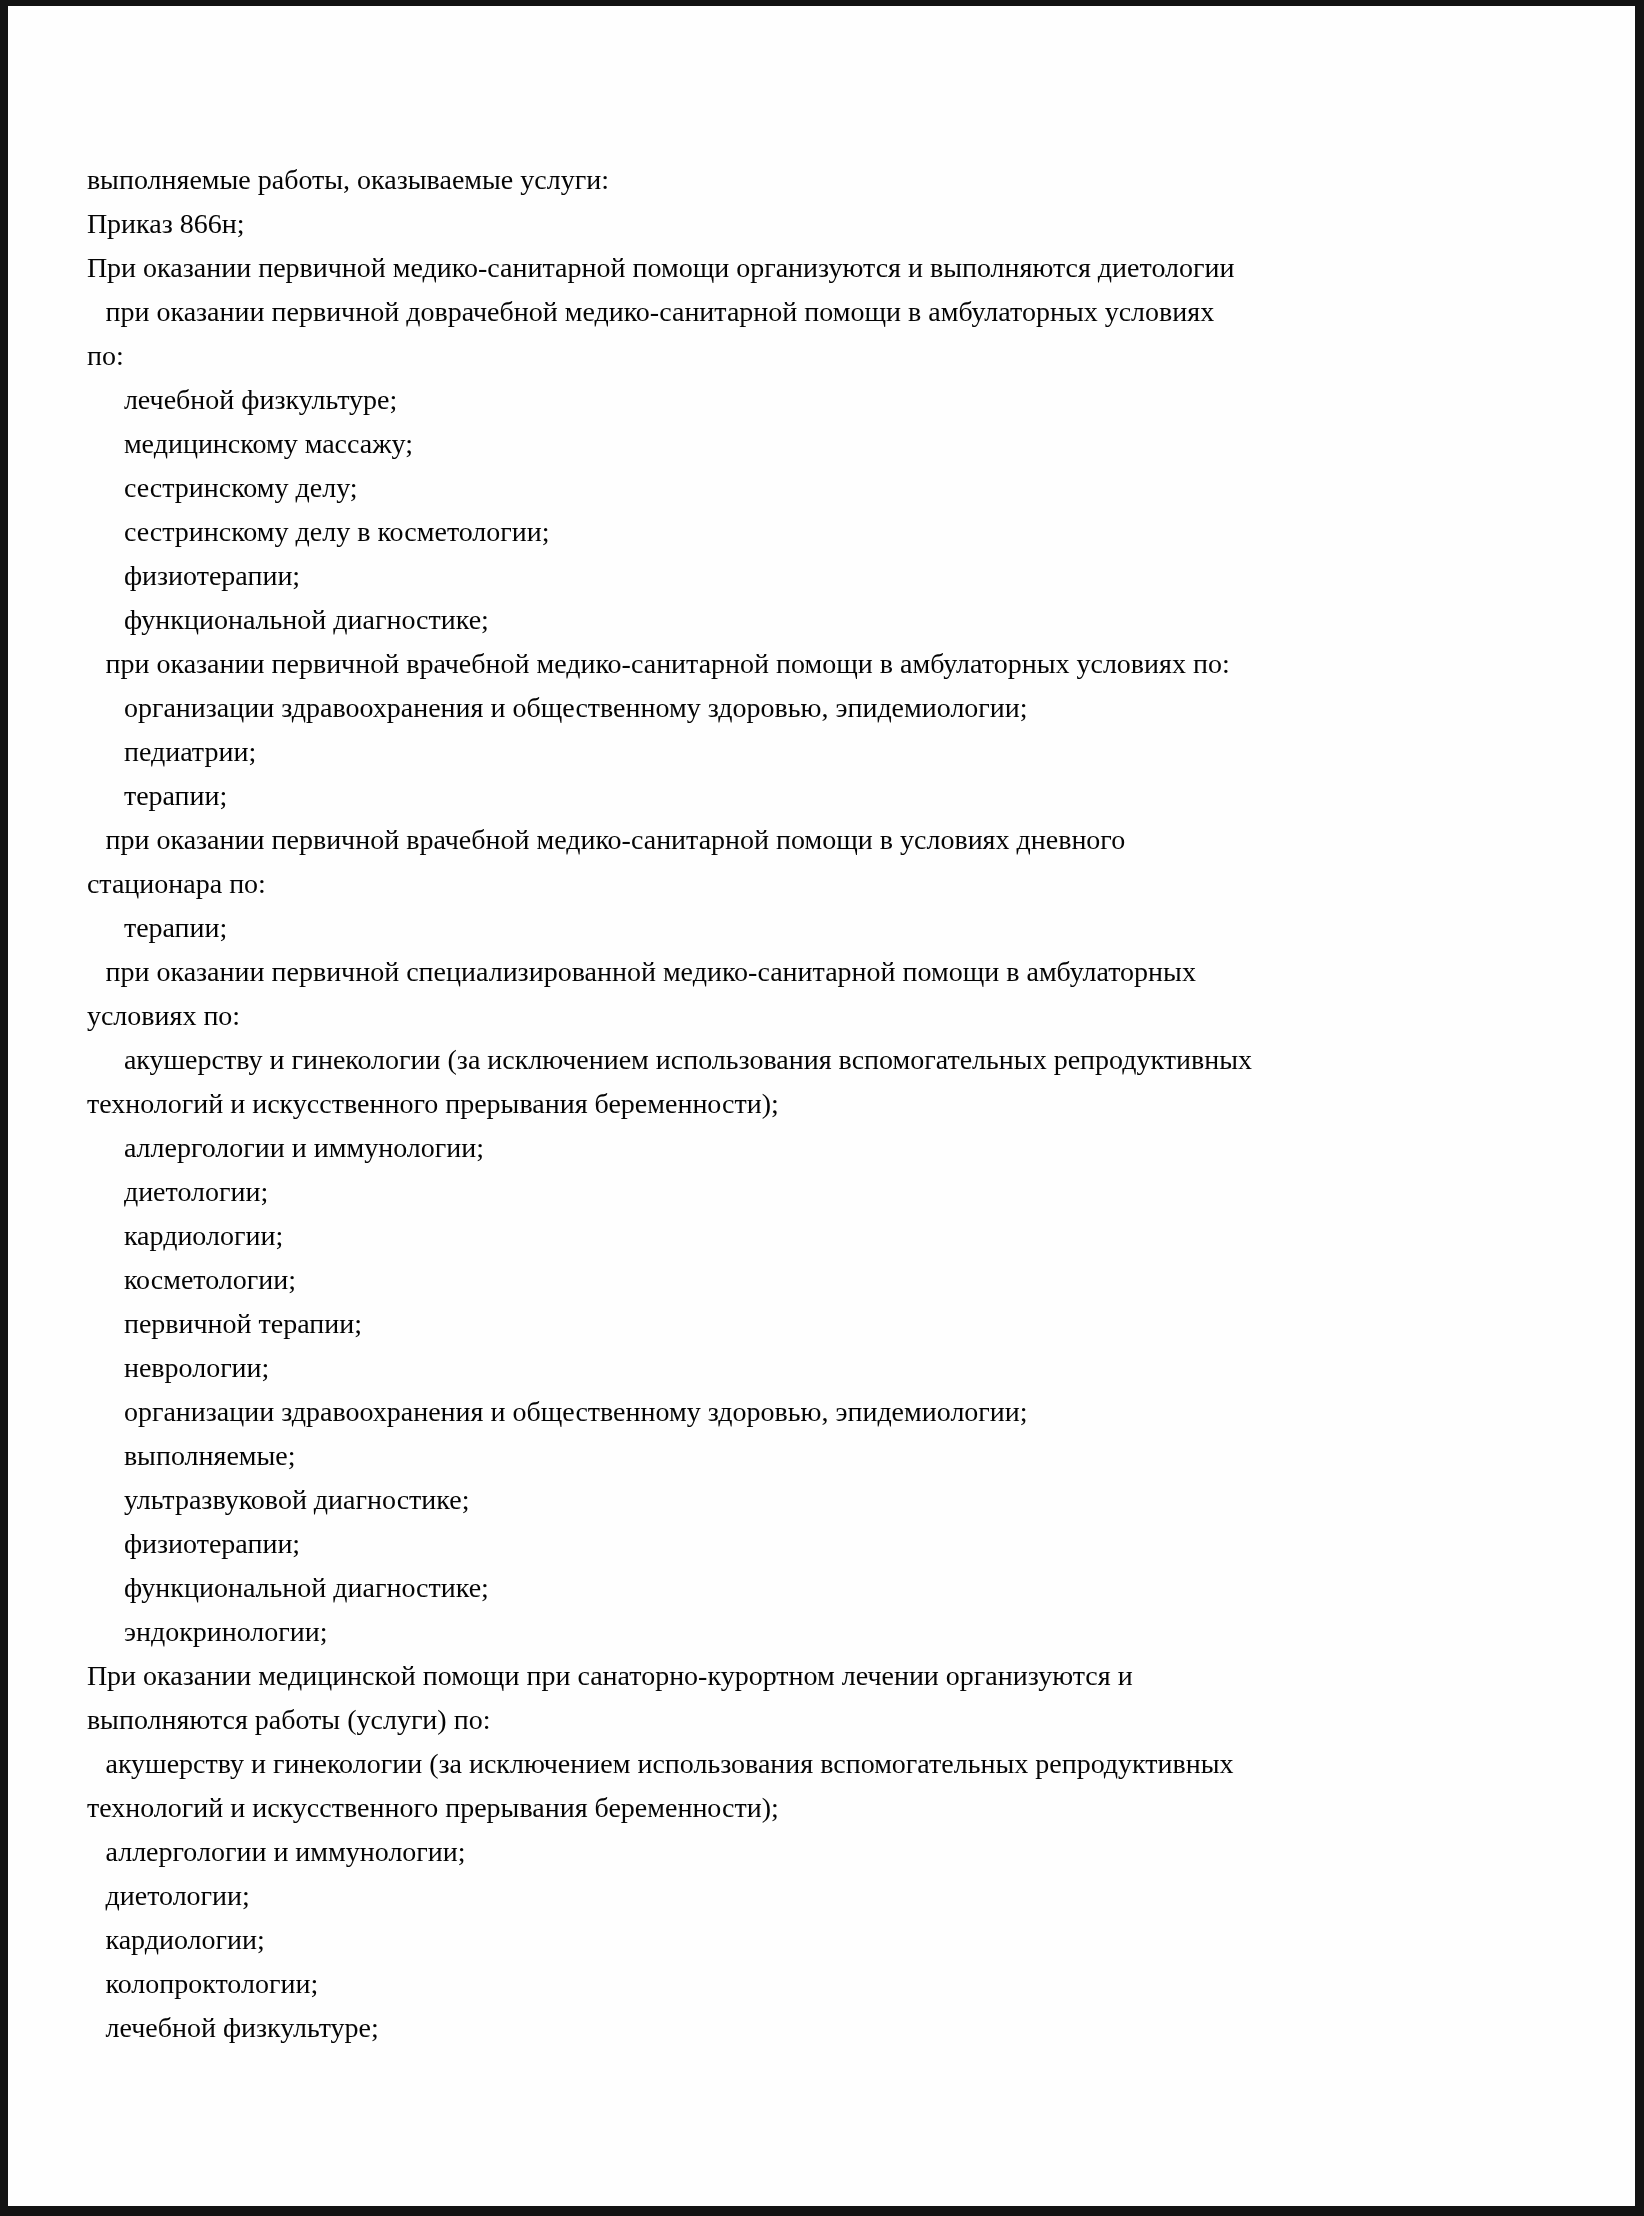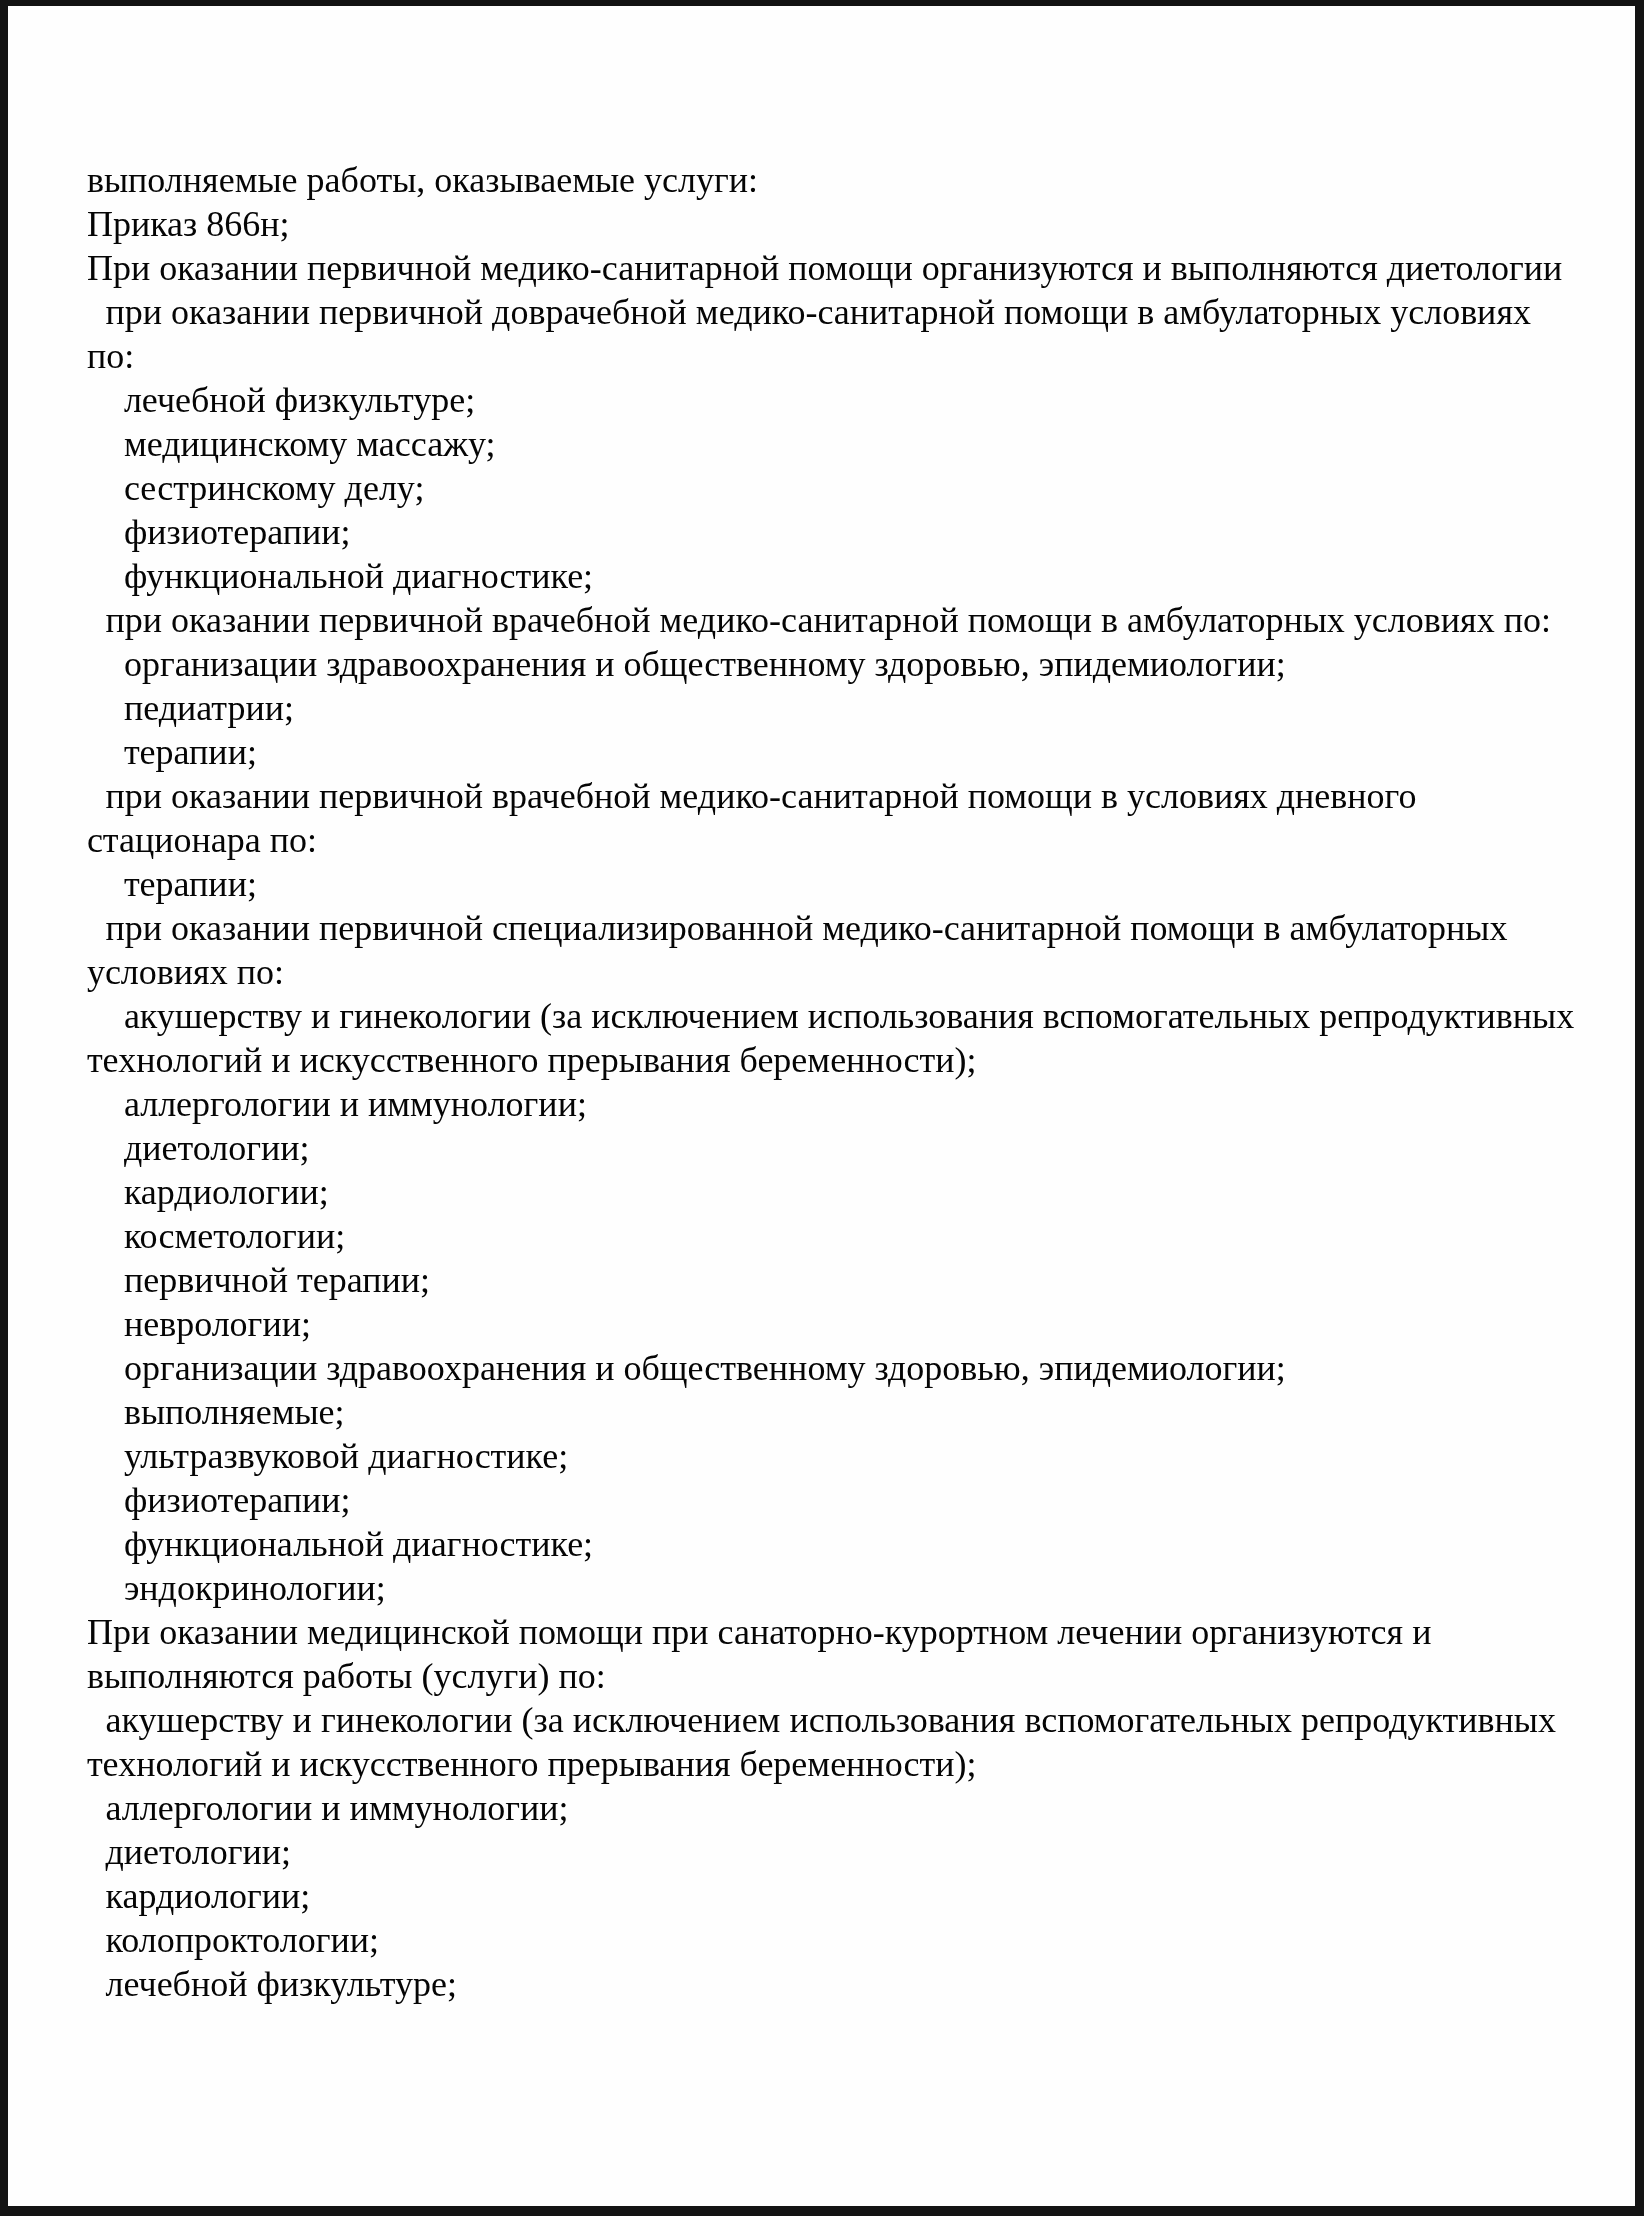--- a/index.html
+++ b/index.html
@@ -25,21 +25,21 @@
     right: 9.3px;
     bottom: 10px;
     background: #fefefe;
   }
   .textblock {
     position: absolute;
     left: 79px;
     top: 152px;
     right: 43px;
     color: #050505;
-    font-size: 36px;
+    font-size: 28px;
     line-height: 44px;
     letter-spacing: 0px;
   }
   .line {
     white-space: nowrap;
   }
   .indent-0 { padding-left: 0; }
   .indent-1 { padding-left: 18.6px; }
   .indent-2 { padding-left: 37px; }
 </style>
@@ -50,20 +50,21 @@
   <div class="paper" style="background: rgb(254, 254, 254);">
     <div class="textblock" style="color: rgb(5, 5, 5);">
         <div class="line indent-0">выполняемые работы, оказываемые услуги:</div>
         <div class="line indent-0">Приказ 866н;</div>
         <div class="line indent-0">При оказании первичной медико-санитарной помощи организуются и выполняются диетологии</div>
         <div class="line indent-1">при оказании первичной доврачебной медико-санитарной помощи в амбулаторных условиях</div>
         <div class="line indent-0">по:</div>
         <div class="line indent-2">лечебной физкультуре;</div>
         <div class="line indent-2">медицинскому массажу;</div>
         <div class="line indent-2">сестринскому делу;</div>
+        <div class="line indent-2">сестринскому делу в косметологии;</div>
         <div class="line indent-2">физиотерапии;</div>
         <div class="line indent-2">функциональной диагностике;</div>
         <div class="line indent-1">при оказании первичной врачебной медико-санитарной помощи в амбулаторных условиях по:</div>
         <div class="line indent-2">организации здравоохранения и общественному здоровью, эпидемиологии;</div>
         <div class="line indent-2">педиатрии;</div>
         <div class="line indent-2">терапии;</div>
         <div class="line indent-1">при оказании первичной врачебной медико-санитарной помощи в условиях дневного</div>
         <div class="line indent-0">стационара по:</div>
         <div class="line indent-2">терапии;</div>
         <div class="line indent-1">при оказании первичной специализированной медико-санитарной помощи в амбулаторных</div>

